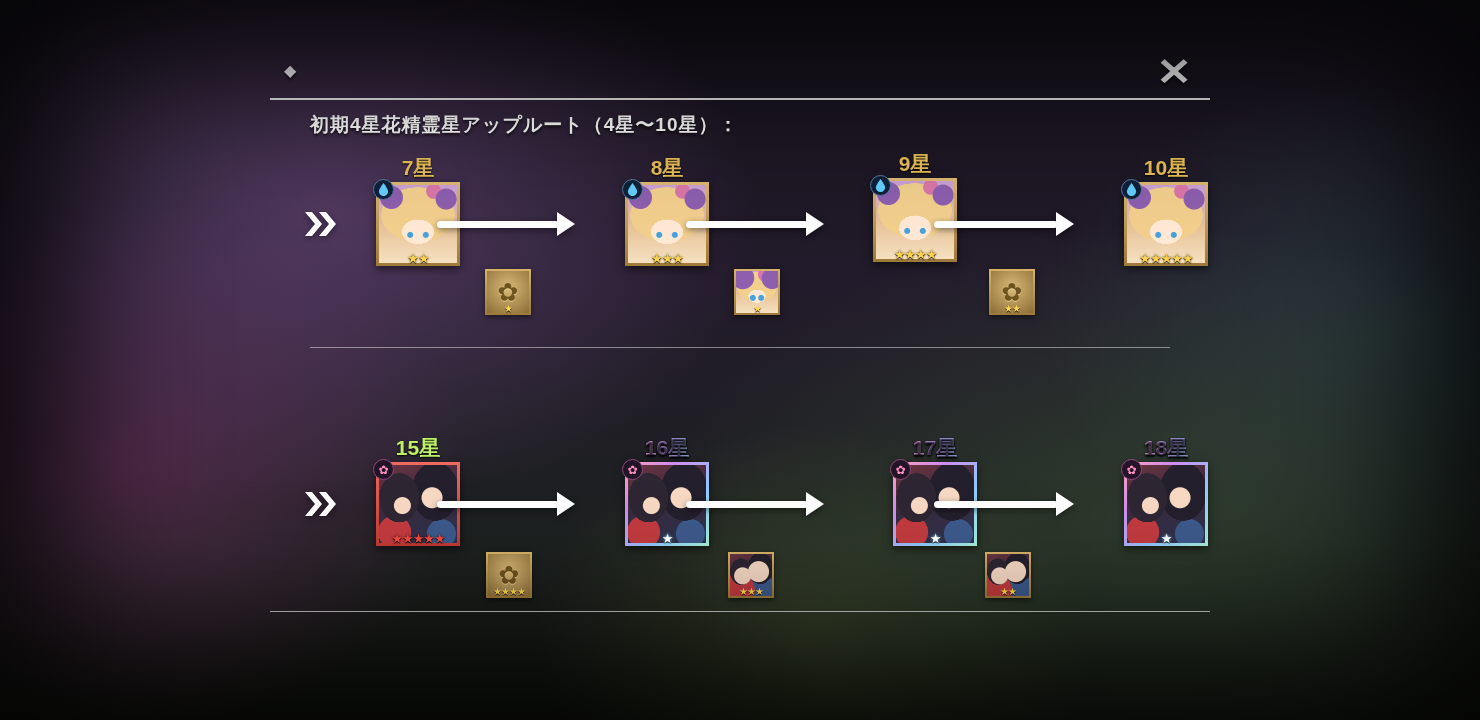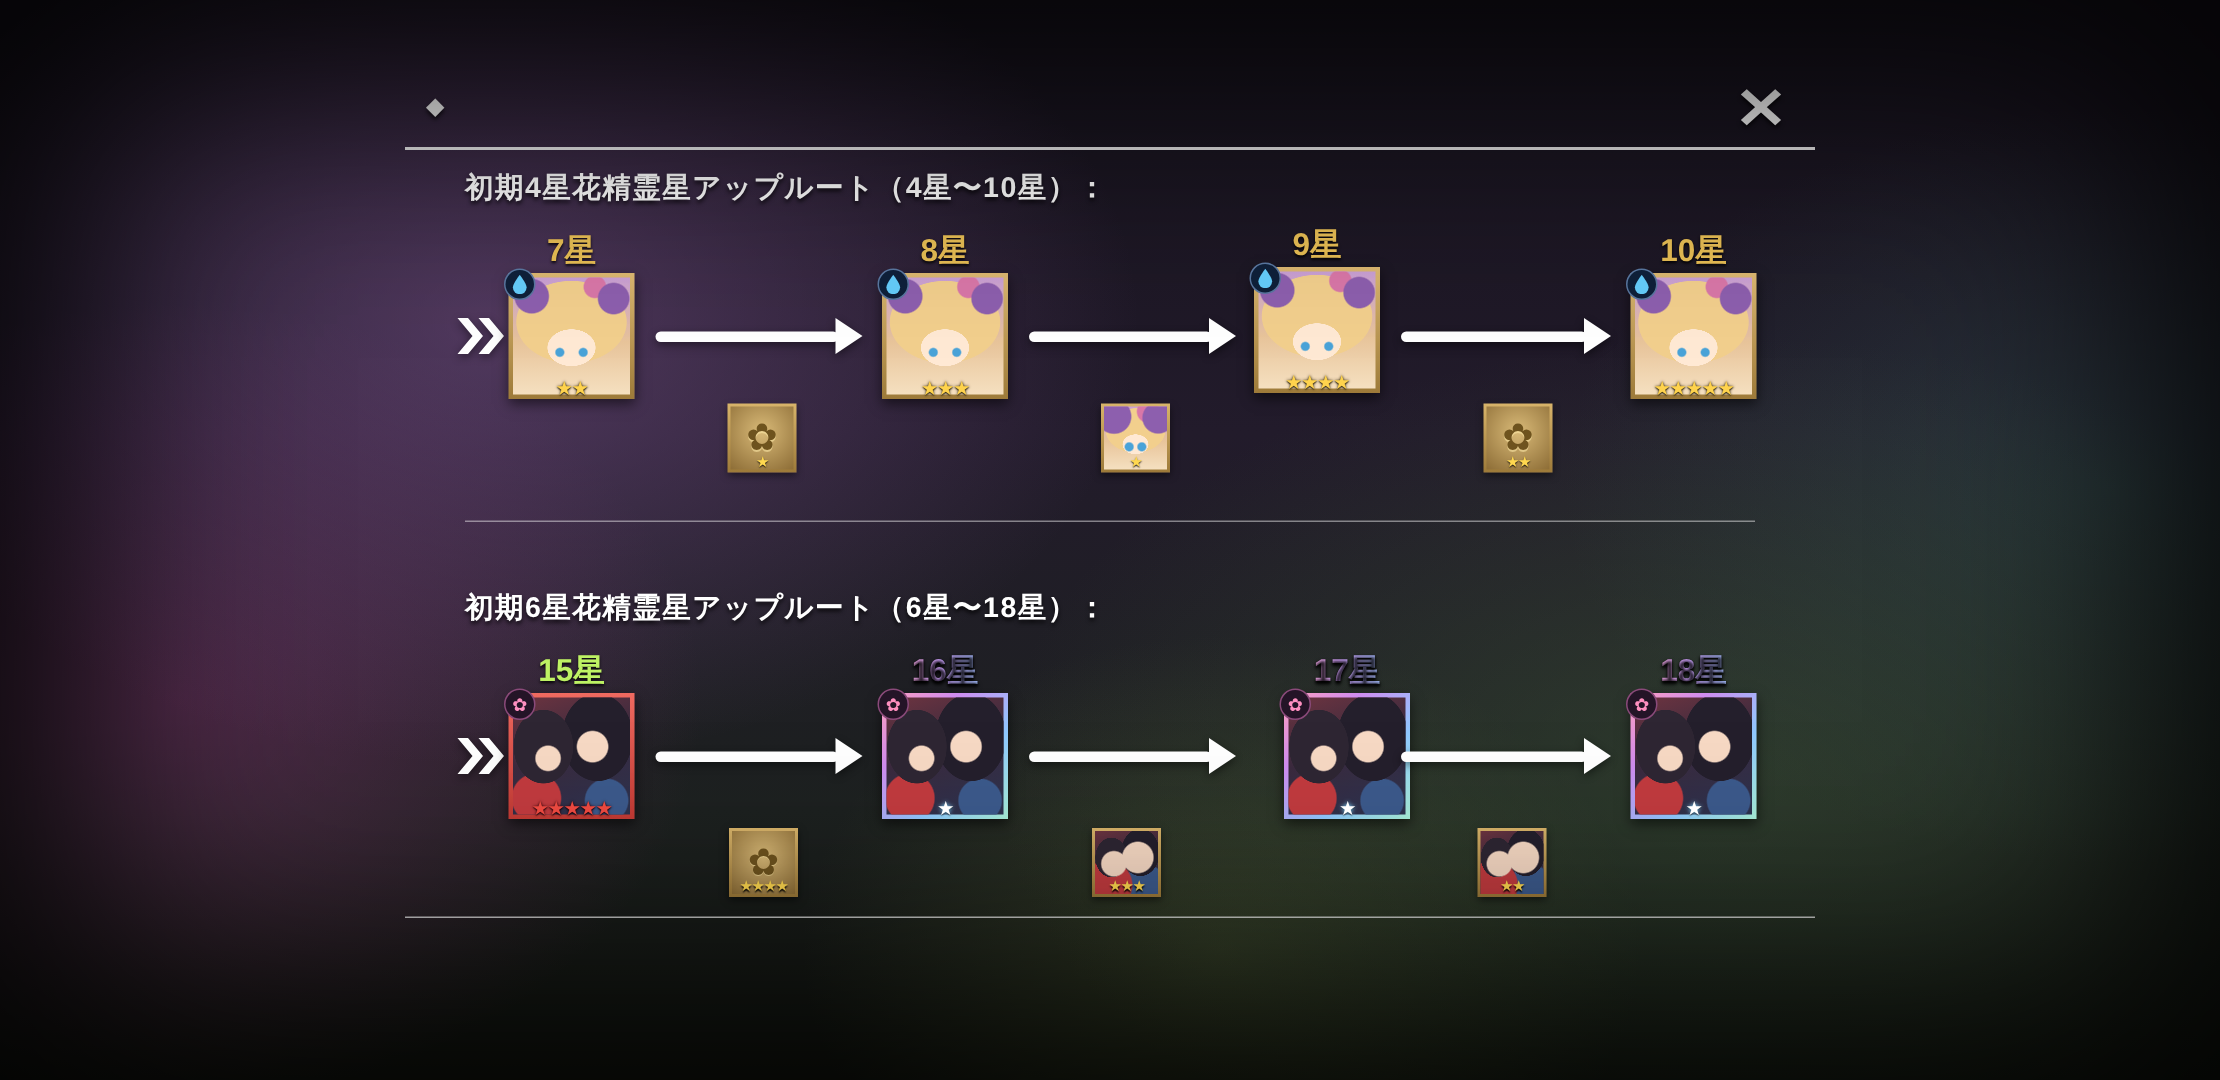--- a/index.html
+++ b/index.html
@@ -31,21 +31,21 @@
   }
 
   .divider { position:absolute; background:#fff; }
   .div-top { left:270px; top:98px; width:940px; height:2px; opacity:.92; }
   .div-mid { left:310px; top:347px; width:860px; height:1px; opacity:.45; }
   .div-bot { left:270px; top:611px; width:940px; height:1px; opacity:.75; }
 
   .route-heading { position:absolute; left:310px; font-size:19px; font-weight:bold; letter-spacing:1px; text-shadow:0 2px 3px rgba(0,0,0,.75); }
   .rh1 { top:112px;text-align:right; } .rh2 { top:392px; }
 
-  .stage { position:absolute; width:84px; }
+  .stage { position:absolute; width:84px;margin-left:37px; }
   .stage-label { height:26px; line-height:24px; text-align:center; font-size:21px; font-weight:bold; text-shadow:0 1px 2px rgba(0,0,0,.85); }
   .lbl-gold { color:#e9bf55; }
   .lbl-red  { color:#bef264; }
   .lbl-prism {
     background:linear-gradient(90deg,#ffa0b8,#c79bf2 45%,#86d2ff);
     -webkit-background-clip:text; background-clip:text;
     color:transparent; filter:drop-shadow(0 1px 1px rgba(0,0,0,.85));
   }
   .card { position:relative; width:84px; height:84px; padding:3px; box-shadow:0 3px 8px rgba(0,0,0,.55); }
   .frame-gold  { background:linear-gradient(180deg,#ddb972,#9d7a39); }
@@ -195,21 +195,20 @@
   </div>
   <div class="material" style="left:989px; top:269px;">
     <div class="mat-inner mat-flower-bg">
       <span class="mat-glyph">✿</span>
       <div class="mat-stars">★★</div>
     </div>
   </div>
 
   <div class="divider div-mid"></div>
 
-  <h2 class="route-heading rh2">初期6星花精霊星アップルート（6星〜18星）：</h2>
 
   <svg class="ffwd" style="left:303px; top:490px;" width="34" height="28" viewBox="0 0 34 28">
     <path d="M2 2 L9 2 L19 14 L9 26 L2 26 L12 14 Z" fill="#fff"></path>
     <path d="M16 2 L23 2 L33 14 L23 26 L16 26 L26 14 Z" fill="#fff"></path>
   </svg>
 
   <div class="stage" style="left:339px; top:436px;">
     <div class="stage-label lbl-red">15星</div>
     <div class="card frame-red">
       <div class="art art-duo"></div>

